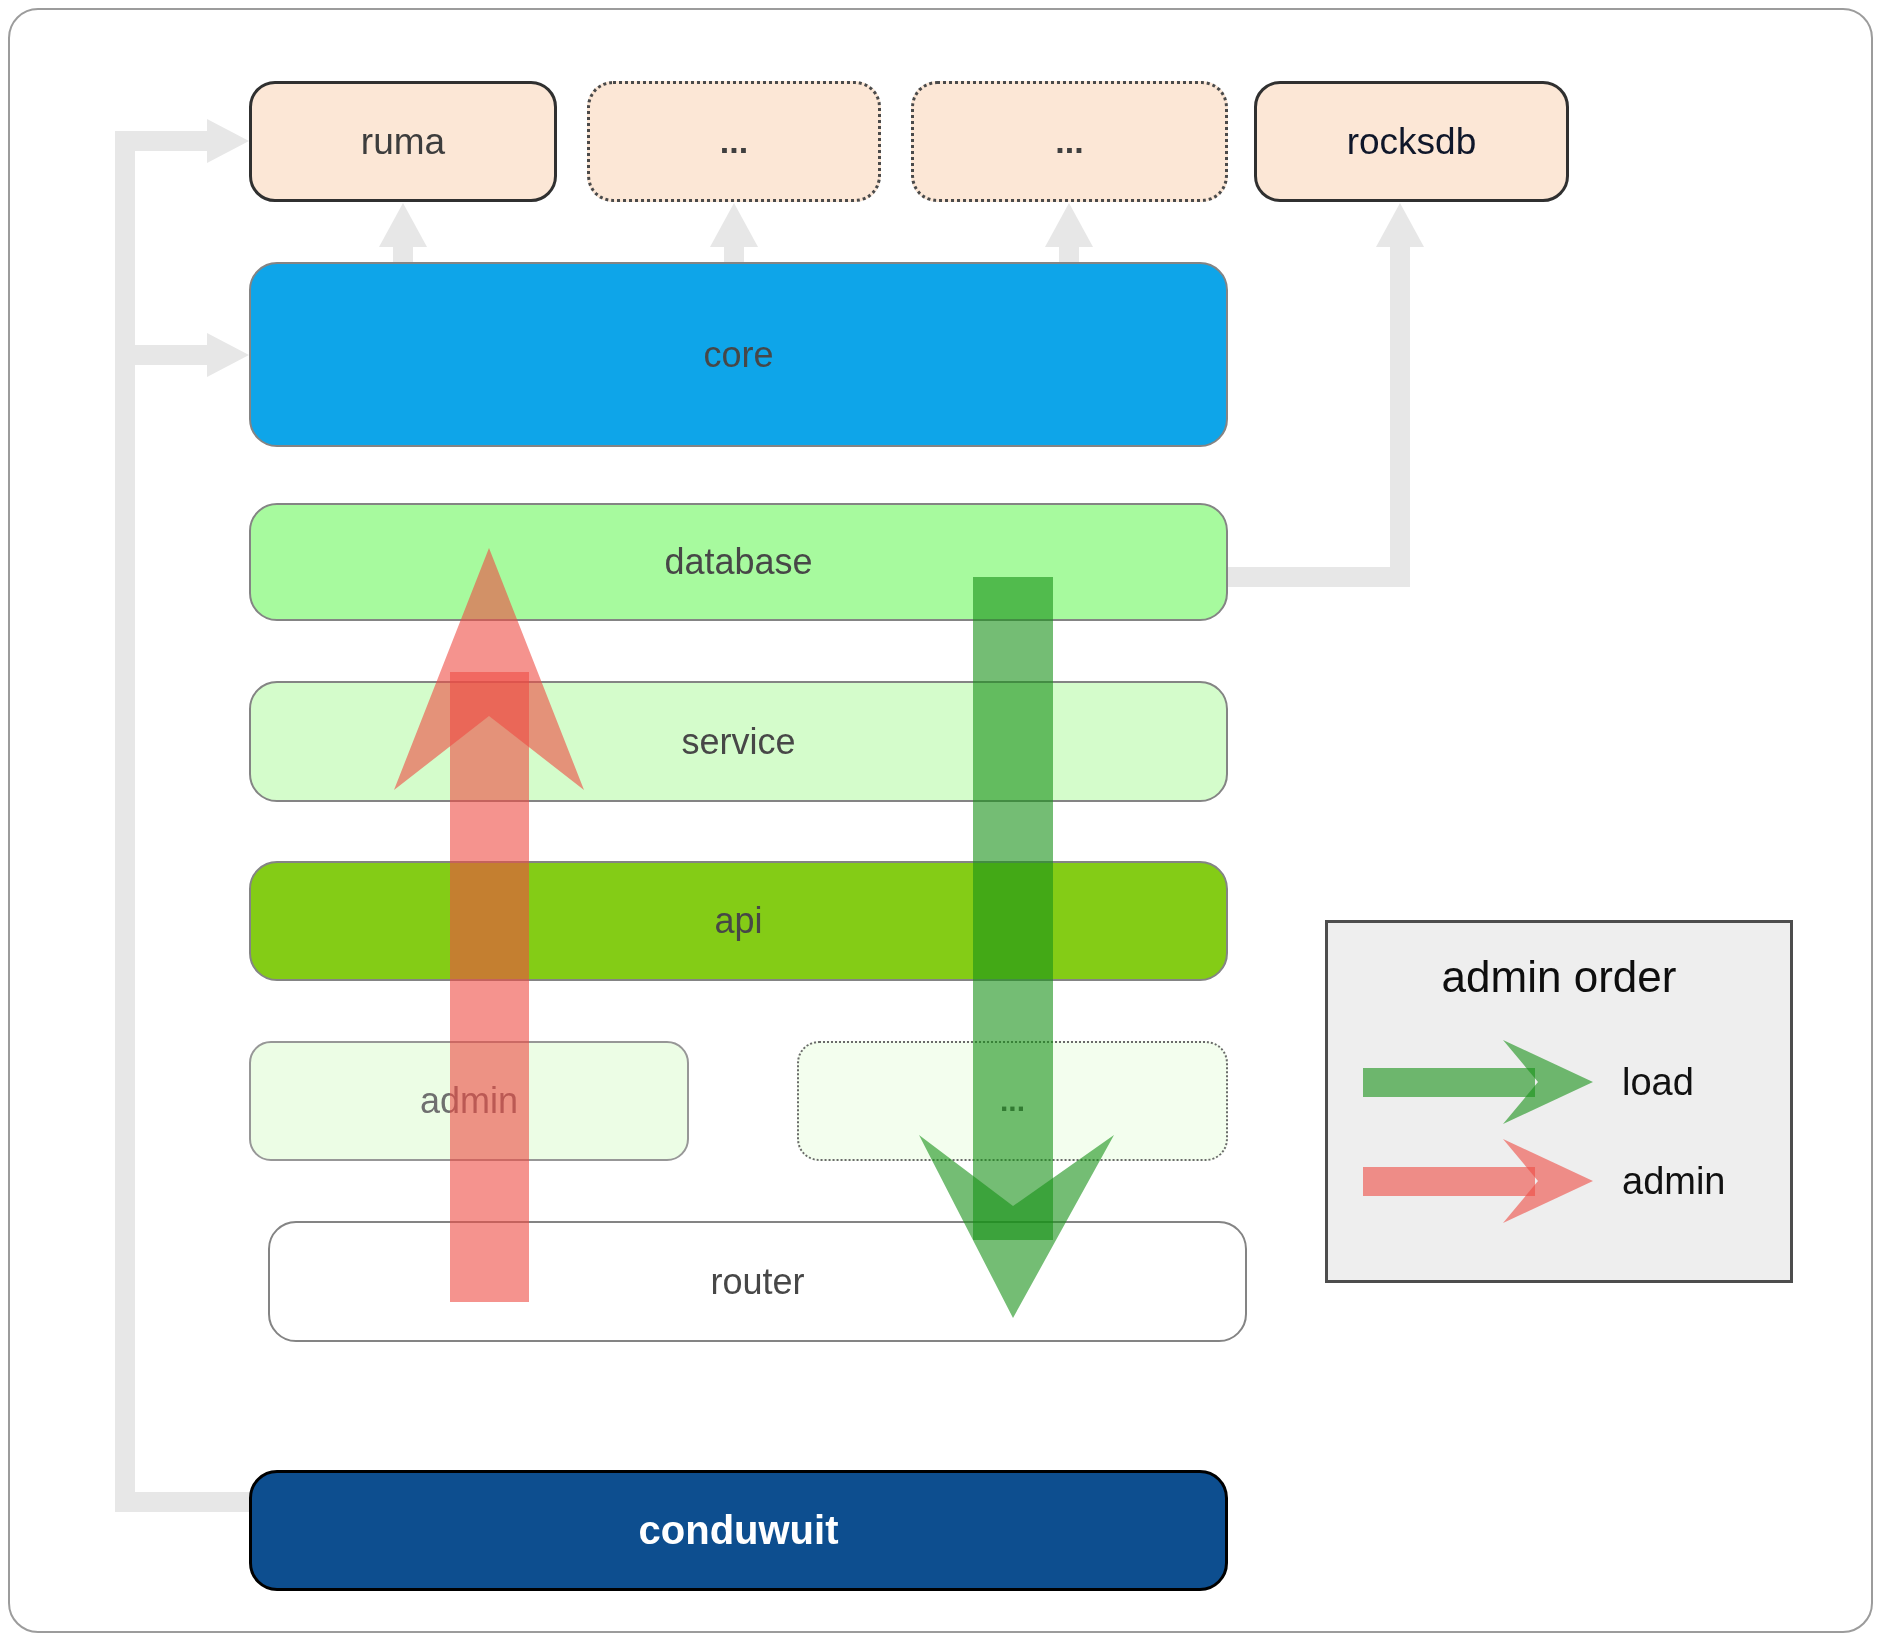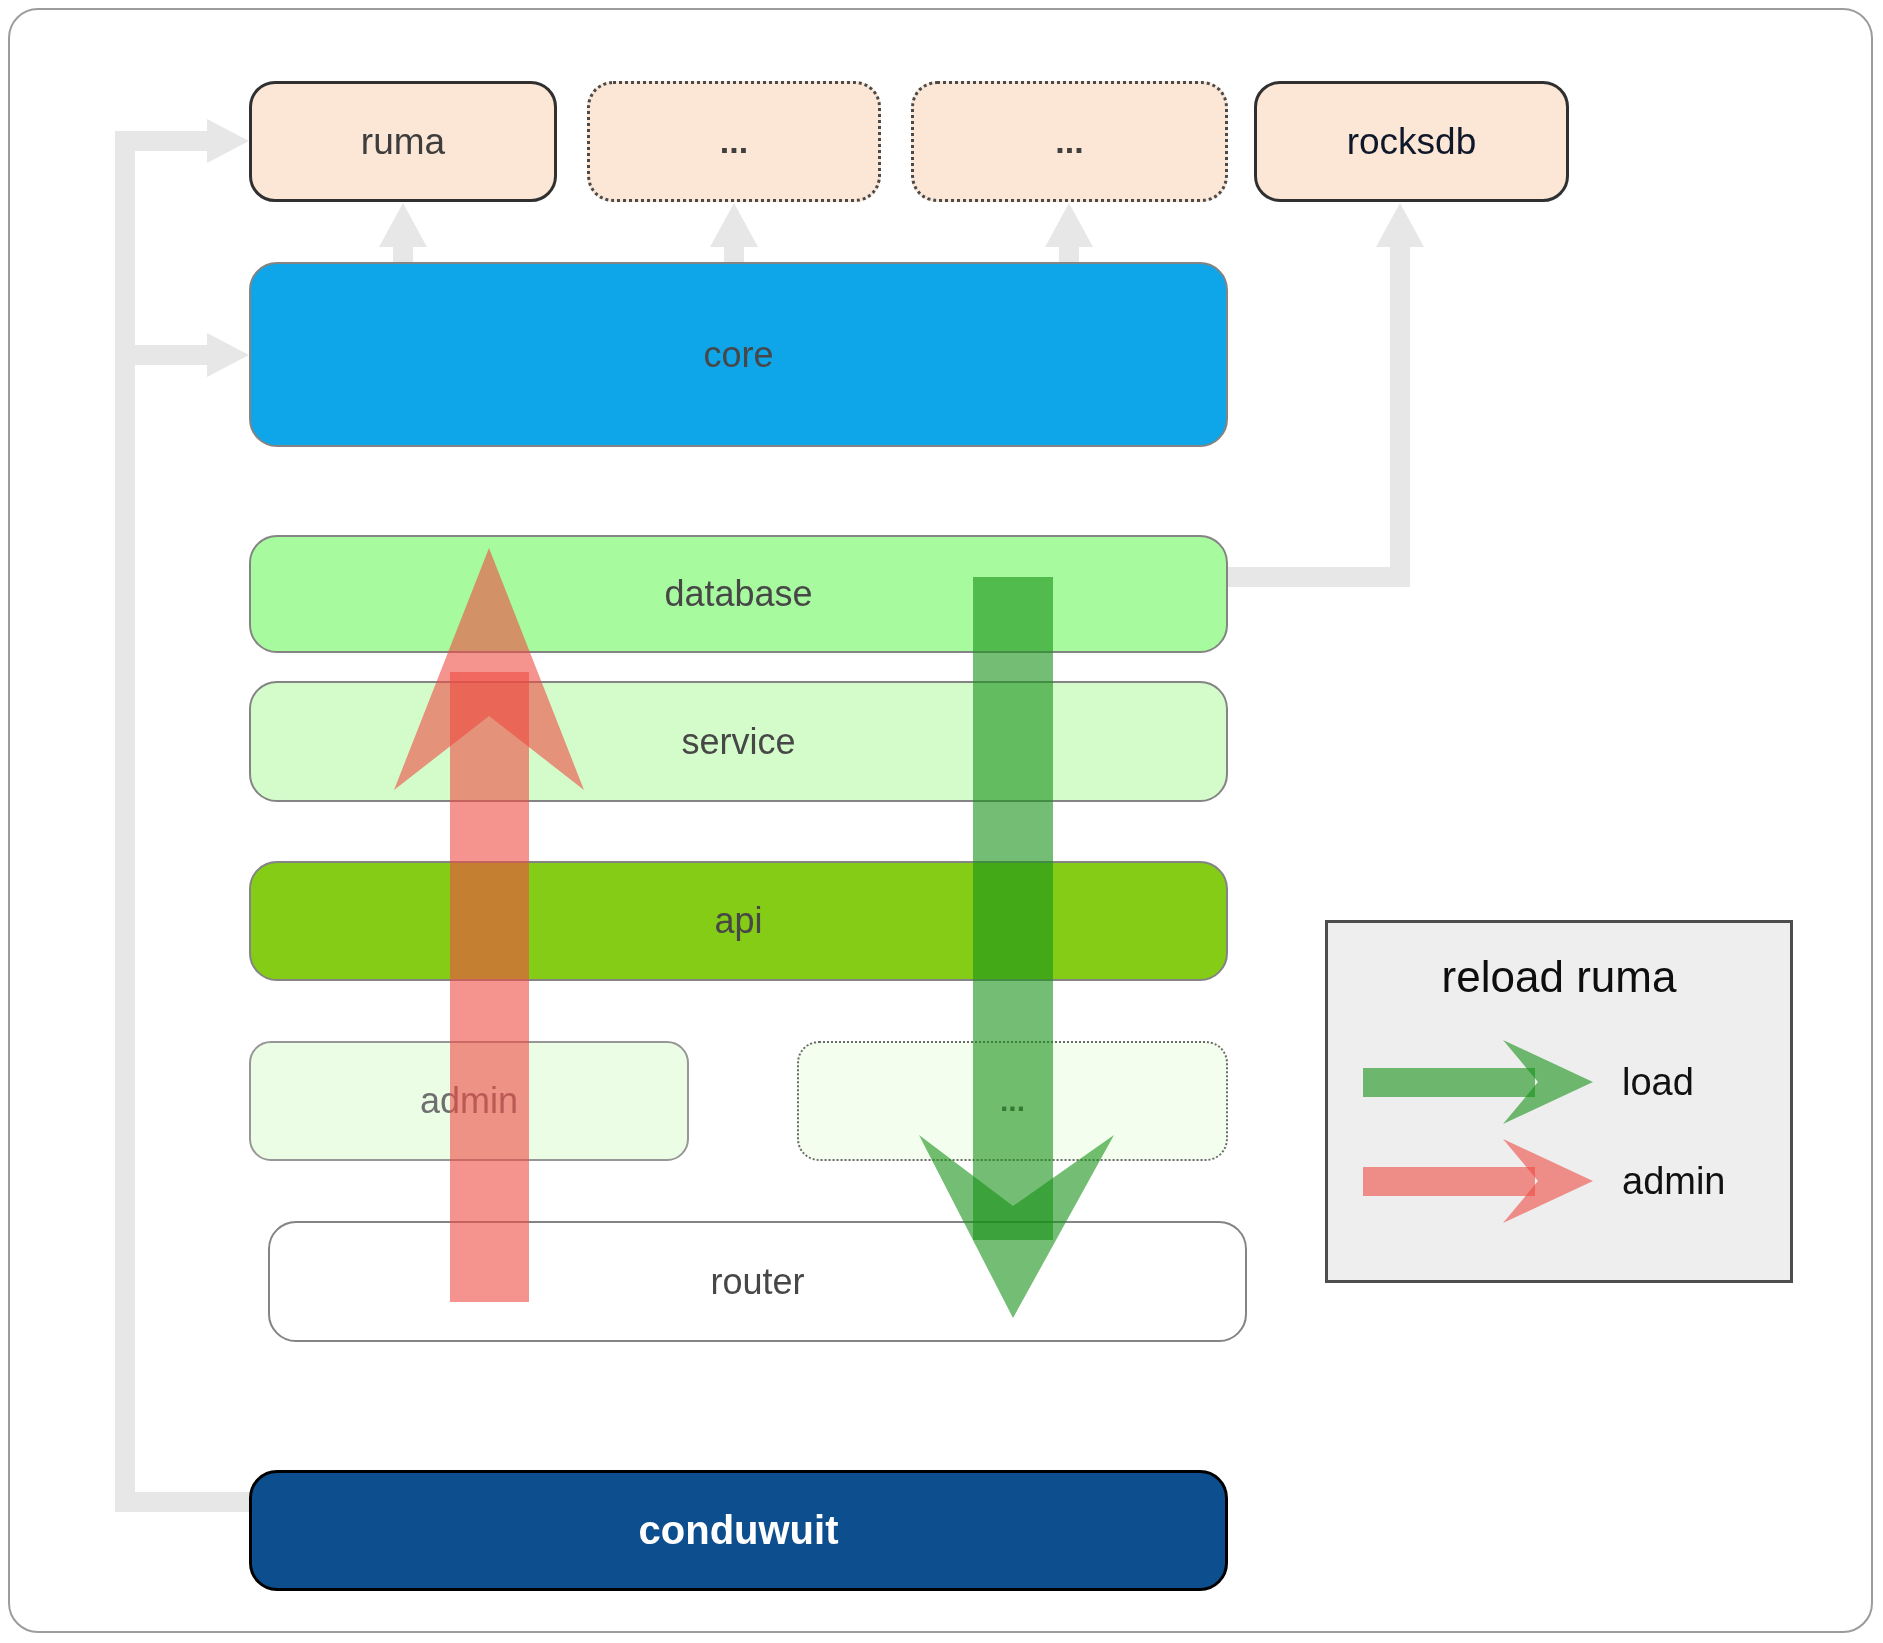--- a/index.html
+++ b/index.html
@@ -19,21 +19,21 @@
     display:flex; align-items:center; justify-content:center;
     font-size:36px; color:#474747; border-radius:26px;
   }
   
   #box-ruma      {left:249px; top:81px;  width:308px; height:121px; background:#fce7d6; border:3px solid #303030; font-size:37px; color:#3d3d3d;}
   #box-deps1     {left:587px; top:81px;  width:294px; height:121px; background:#fce7d6; border:3px dotted #4a4a4a; font-weight:700; font-size:34px; color:#3f3f3f;}
   #box-deps2     {left:911px; top:81px;  width:317px; height:121px; background:#fce7d6; border:3px dotted #4a4a4a; font-weight:700; font-size:34px; color:#3f3f3f;}
   #box-rocksdb   {left:1254px; top:81px; width:315px; height:121px; background:#fce7d6; border:3px solid #303030; font-size:37px; color:#0f172a;}
   
   #box-core      {left:249px; top:262px; width:979px; height:185px; background:#0ea5e9; border:2px solid #848484; border-radius:28px;}
-  #box-database  {left:249px; top:503px; width:979px; height:118px; background:#a7fa9e; border:2px solid #848484; border-radius:28px;margin-top:32px;}
+  #box-database  {left:249px; top:503px; width:979px; height:118px; background:#a7fa9e; border:2px solid #848484; border-radius:28px;}
   #box-service   {left:249px; top:681px; width:979px; height:121px; background:#d4fccb; border:2px solid #848484; border-radius:28px;}
   #box-api       {left:249px; top:861px; width:979px; height:120px; background:#84cc16; border:2px solid #848484; border-radius:28px;}
   #box-admin     {left:249px; top:1041px; width:440px; height:120px; background:#ecfde5; border:2px solid #979797; border-radius:22px; color:#6f6f6f;}
   #box-admin-more{left:797px; top:1041px; width:431px; height:120px; background:#f3feee; border:2px dotted #6a6a6a; border-radius:22px; font-weight:700; font-size:30px; color:#5a5a5a;}
   #box-router    {left:249px; top:1221px; width:979px; height:121px; background:#ffffff; border:2px solid #848484; border-radius:28px;margin-left:19px;}
   #box-conduwuit {left:249px; top:1441px; width:979px; height:121px; background:#0d4e8f; border:3px solid #000000; border-radius:28px; color:#ffffff; font-size:40px; font-weight:600;margin-top:29px;}
   
   #legend-panel{
     position:absolute; left:1325px; top:920px; width:468px; height:363px;
     background:#eeeeee; border:3px solid #4d4d4d; box-sizing:border-box; z-index:2;
@@ -114,21 +114,21 @@
     <span>...</span>
   </div>
   <div class="node" id="box-router">
     <span>router</span>
   </div>
   <div class="node" id="box-conduwuit">
     <span>conduwuit</span>
   </div>
 
   <div id="legend-panel"></div>
-  <div class="legend-title">reload ruma</div>
+  <div class="legend-title">admin order</div>
   <div class="legend-label" id="legend-label-load">load</div>
   <div class="legend-label" id="legend-label-unload">admin</div>
 
   <svg class="layer layer-color" width="1883" height="1643" viewBox="0 0 1883 1643">
 
     <g fill-opacity="0.6" fill="#ef4b42">
       <rect x="450" y="672" width="79" height="630"></rect>
       <polygon points="489,548 584,790 489,716 394,790"></polygon>
     </g>
 

